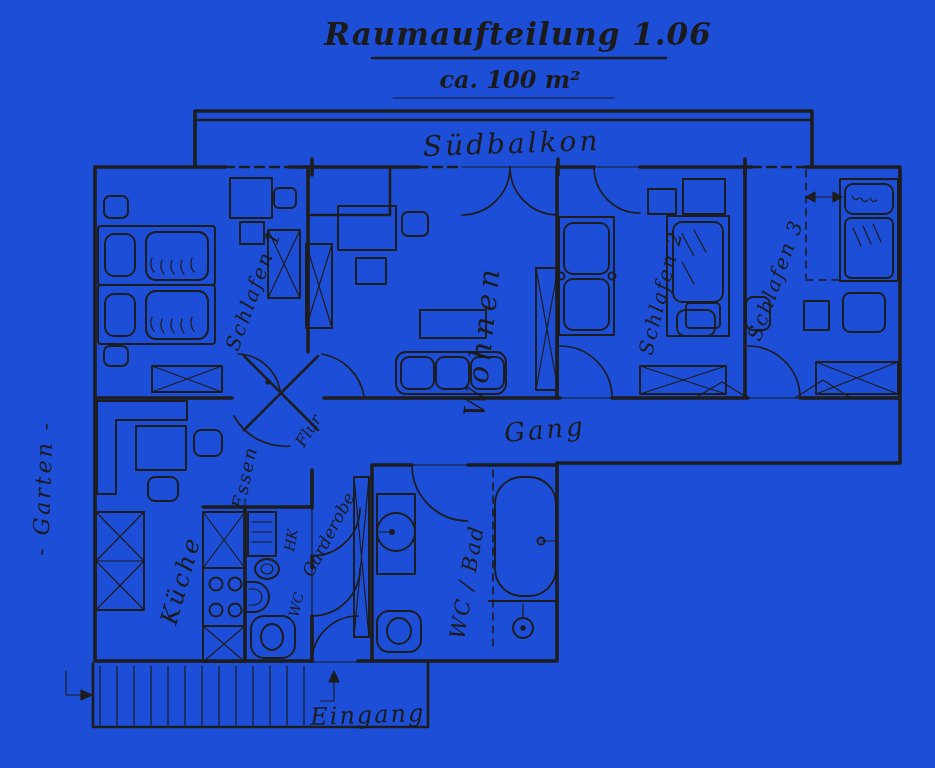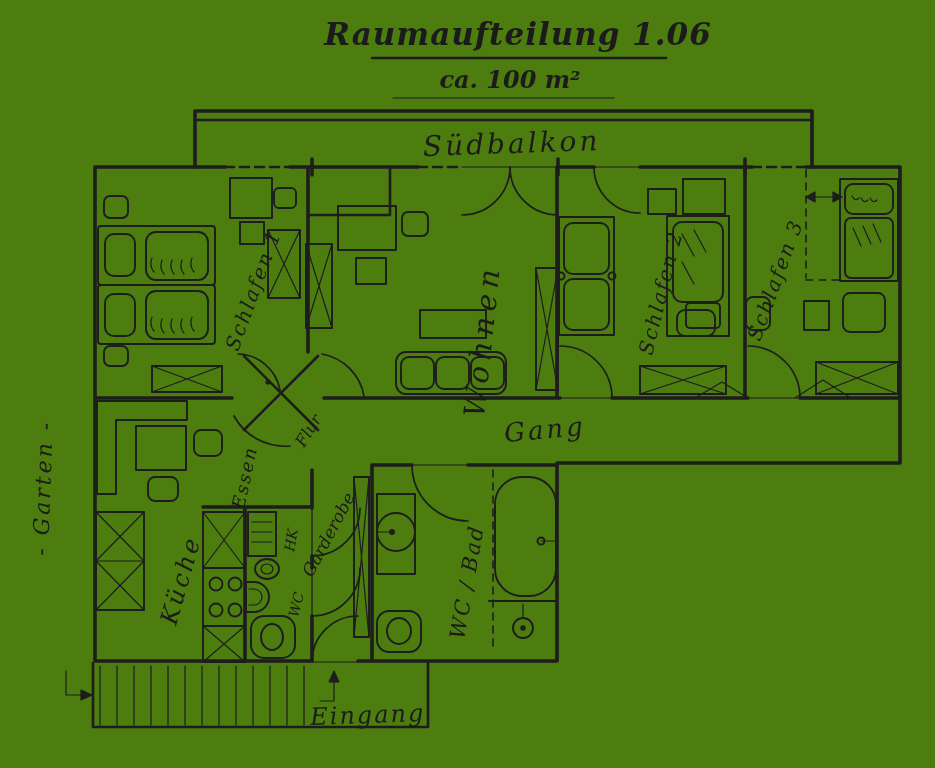--- a/index.html
+++ b/index.html
@@ -1,16 +1,16 @@
 <!DOCTYPE html>
 <html><head>
 <meta charset="utf-8">
 <style>
   html,body{margin:0;padding:0;background:#e8e8e8;}
-  .sheet{position:relative;width:935px;height:768px;background:#4d7c0f;overflow:hidden;}
+  .sheet{position:relative;width:935px;height:768px;background:#1d4ed8;overflow:hidden;}
   svg{position:absolute;left:0;top:0;}
   svg *{vector-effect:non-scaling-stroke;}
   .ink{stroke:#1d1d1d;fill:none;stroke-linecap:round;stroke-linejoin:round;}
   .wall{stroke-width:3.6;}
   .wall2{stroke-width:2.6;}
   .thin{stroke-width:1.2;}
   .furn{stroke-width:1.9;}
   .door{stroke-width:1.7;}
   .win{stroke-width:2.5;stroke-dasharray:9 6;}
   .dash{stroke-width:1.6;stroke-dasharray:7 6;}

